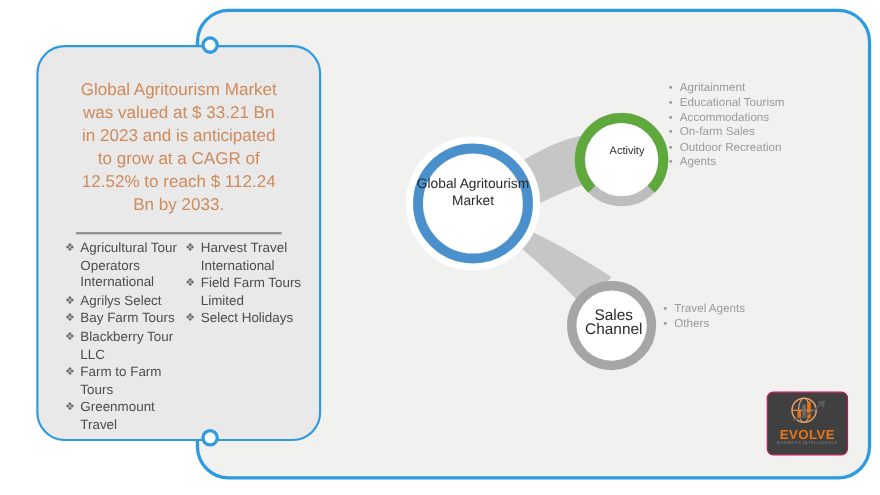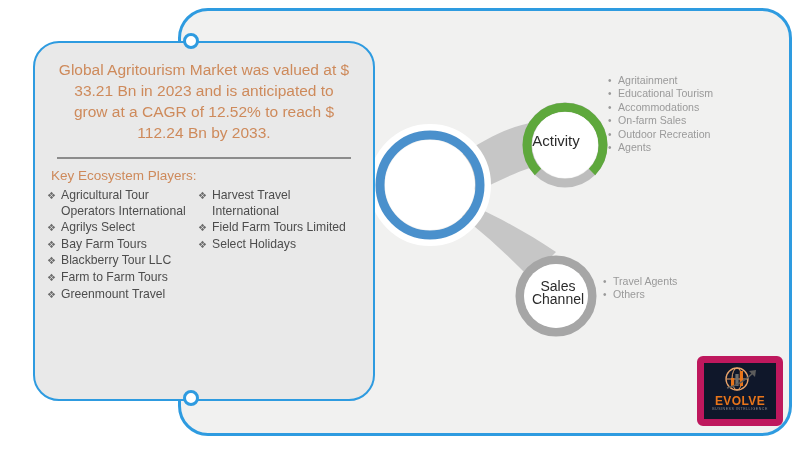--- a/index.html
+++ b/index.html
@@ -40,28 +40,28 @@
     z-index: 40;
   }
   #frame-dot-top  { left: 183px; top: 33px; }
   #frame-dot-bot  { left: 183px; top: 390px; }
 
   
   #info-card {
     position: absolute;
     left: 33px;
     top: 41px;
-    width: 342px;
+    width: 259px;
     height: 360px;
     background: #E9E9E9;
     border: 2px solid #2E9BE0;
     border-radius: 26px;
     box-sizing: border-box;
     z-index: 30;
-    padding: 0;
+    padding: 12px;
   }
 
   #headline {
     margin: 16px 22px 0 22px;
     color: #CE8A5B;
     font-size: 15.5px;
     line-height: 21px;
     text-align: center;
     font-family: "Liberation Sans", sans-serif;
   }
@@ -129,24 +129,24 @@
     z-index: 25;
   }
   #center-node-label {
     left: 15px;
     top: 120px;
     width: 110px;
     font-size: 12.5px;
     line-height: 15px;
   }
   #activity-node-label {
-    left: 158px;
+    left: 172px;
     top: 92px;
     width: 76px;
-    font-size: 15px;
+    font-size: 10px;
   }
   #sales-node-label {
     left: 160px;
     top: 240px;
     width: 76px;
     font-size: 14px;
     line-height: 13px;
   }
 
   
@@ -173,22 +173,22 @@
     font-size: 10px;
   }
 
   
   #logo-box {
     position: absolute;
     left: 697px;
     top: 356px;
     width: 72px;
     height: 56px;
-    background: #0f172a;
-    border: 7px solid #be185d;
+    background: #404040;
+    border: 1px solid #be185d;
     border-radius: 6px;
     z-index: 45;
     overflow: hidden;
   }
   #logo-mark {
     position: absolute;
     left: 14px;
     top: 3px;
     width: 44px;
     height: 28px;
@@ -223,21 +223,20 @@
 <div id="outer-frame"></div>
 <div class="frame-dot" id="frame-dot-top"></div>
 <div class="frame-dot" id="frame-dot-bot"></div>
 
 <div id="info-card">
 
   <div id="headline">Global Agritourism Market was valued at $ 33.21 Bn in 2023 and is anticipated to grow at a CAGR of 12.52% to reach $ 112.24 Bn by 2033.</div>
 
   <div id="card-divider"></div>
 
-  <div id="players-title">Key Ecosystem Players:</div>
 
   <div id="players-columns">
 
     <ul class="players-col" id="players-col-left">
       <li class="player-item">
         <span class="player-bullet">❖</span>
         <span class="player-text">Agricultural Tour Operators International</span>
       </li>
       <li class="player-item">
         <span class="player-bullet">❖</span>
@@ -293,20 +292,21 @@
     <circle cx="205" cy="105" r="33" fill="#FFFFFF"></circle>
 
     <circle cx="196" cy="256" r="36" fill="none" stroke="#A6A6A6" stroke-width="9"></circle>
     <circle cx="196" cy="256" r="32" fill="#FFFFFF"></circle>
 
     <circle cx="70" cy="145" r="54" fill="none" stroke="#FFFFFF" stroke-width="14"></circle>
     <circle cx="70" cy="145" r="50" fill="none" stroke="#4A90CC" stroke-width="9"></circle>
     <circle cx="70" cy="145" r="45" fill="#FFFFFF"></circle>
   </svg>
 
+  <div class="node-label" id="center-node-label">Global Agritourism Market</div>
 
   <div class="node-label" id="activity-node-label">Activity</div>
 
   <div class="node-label" id="sales-node-label">Sales Channel</div>
 
   <ul class="branch-list" id="activity-list">
     <li class="branch-item">
       <span class="branch-bullet">•</span>
       <span>Agritainment</span>
     </li>

